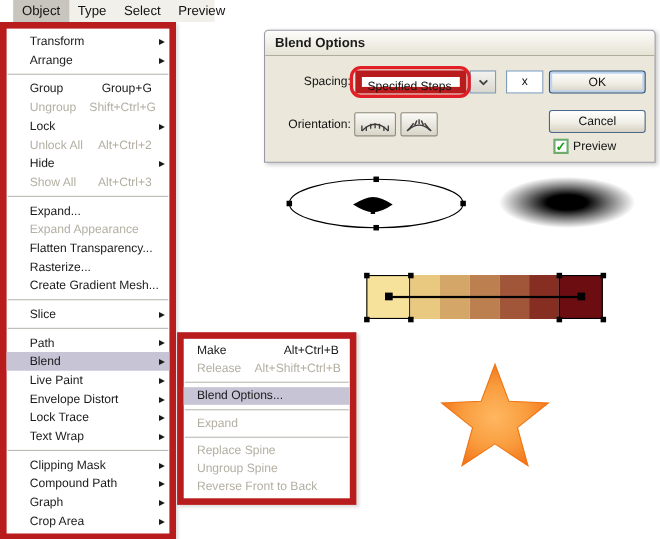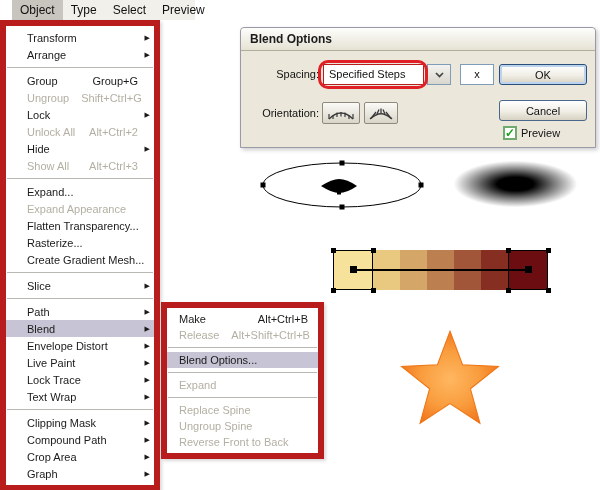--- a/index.html
+++ b/index.html
@@ -22,21 +22,21 @@
   .mi .arr { position:absolute; right:4px; top:50%; transform:translateY(-50%); font-size:7px; }
   .mi.disabled { color:#B3AFA2; }
   .mi.hl { background:#C7C4D5; }
   .sep { height:1px; background:#BAB8B2; margin:4px 1px; }
 
   
   .dialog { position:absolute; left:240px; top:8px; width:356px; height:121px; background:#EBE8DB; border:1px solid #9B99A8; border-radius:4px 4px 0 0; box-shadow:2px 2px 4px rgba(0,0,0,.2);margin-top:19px; }
   .dlg-title { height:23px; line-height:23px; padding-left:9px; font-size:12px; font-weight:bold; color:#1c1c1c; background:linear-gradient(180deg,#FDFDFB,#E6E3D4); border-bottom:1px solid #AFACA0; border-radius:4px 4px 0 0; }
   .dlg-body { position:absolute; left:0; right:0; top:24px; bottom:0; font-size:11px; color:#111; }
   .lbl-right { position:absolute; left:0; width:78px; text-align:right; }
-  .combo-text { position:absolute; left:82px; top:12px; width:101px; height:21px; background:#fff; border:1px solid #b91c1c; line-height:19px; padding-left:5px; }
+  .combo-text { position:absolute; left:82px; top:12px; width:101px; height:21px; background:#fff; border:6px solid #b91c1c; line-height:19px; padding-left:5px; }
   .combo-btn { position:absolute; left:186px; top:12px; width:24px; height:21px; border:1px solid #7F9DB9; background:linear-gradient(180deg,#F4F3F0,#D9D6CE); display:flex; align-items:center; justify-content:center; }
   .red-annot { position:absolute; left:77px; top:8px; width:110px; height:29px; border:3px solid #E01F26; border-radius:10px; pointer-events:none; }
   .steps-field { position:absolute; left:219px; top:12px; width:34px; height:21px; background:#fff; border:1px solid #7F9DB9; text-align:center; line-height:19px; }
   .btn { position:absolute; left:258px; width:88px; height:21px; border:1px solid #49688C; border-radius:3px; background:linear-gradient(180deg,#FFFFFF,#F0EEE5 55%,#D7D1C2); font-size:11px; font-family:"Liberation Sans",sans-serif; color:#111; }
   .btn.ok { top:12px; border-color:#2A4E77; box-shadow:inset 0 0 0 2px #BCD3F0; }
   .btn.cancel { top:48px; }
   .orient-btn { position:absolute; top:50px; height:22px; border:1px solid #8E8B7E; border-radius:2px; background:linear-gradient(180deg,#FBFAF7,#D9D5C8); display:flex; align-items:center; justify-content:center; }
   .orient-btn.b1 { left:81px; width:38px; }
   .orient-btn.b2 { left:123px; width:34px; }
   .preview { position:absolute; left:262px; top:74px; display:flex; align-items:center; gap:4px; }
@@ -125,50 +125,50 @@
       <div class="sep"></div>
       <div class="mi">
         <span class="lbl">Path</span>
         <span class="arr">▶</span>
       </div>
       <div class="mi hl">
         <span class="lbl">Blend</span>
         <span class="arr">▶</span>
       </div>
       <div class="mi">
+        <span class="lbl">Live Paint</span>
+        <span class="arr">▶</span>
+      </div>
+      <div class="mi">
         <span class="lbl">Envelope Distort</span>
         <span class="arr">▶</span>
       </div>
       <div class="mi">
-        <span class="lbl">Live Paint</span>
-        <span class="arr">▶</span>
-      </div>
-      <div class="mi">
         <span class="lbl">Lock Trace</span>
         <span class="arr">▶</span>
       </div>
       <div class="mi">
         <span class="lbl">Text Wrap</span>
         <span class="arr">▶</span>
       </div>
       <div class="sep"></div>
       <div class="mi">
         <span class="lbl">Clipping Mask</span>
         <span class="arr">▶</span>
       </div>
       <div class="mi">
         <span class="lbl">Compound Path</span>
         <span class="arr">▶</span>
       </div>
       <div class="mi">
+        <span class="lbl">Graph</span>
+        <span class="arr">▶</span>
+      </div>
+      <div class="mi">
         <span class="lbl">Crop Area</span>
-        <span class="arr">▶</span>
-      </div>
-      <div class="mi">
-        <span class="lbl">Graph</span>
         <span class="arr">▶</span>
       </div>
     </div>
 
   <div class="panel" id="blendSub">
       <div class="mi">
         <span class="lbl">Make</span>
         <span class="sc">Alt+Ctrl+B</span>
       </div>
       <div class="mi disabled">

